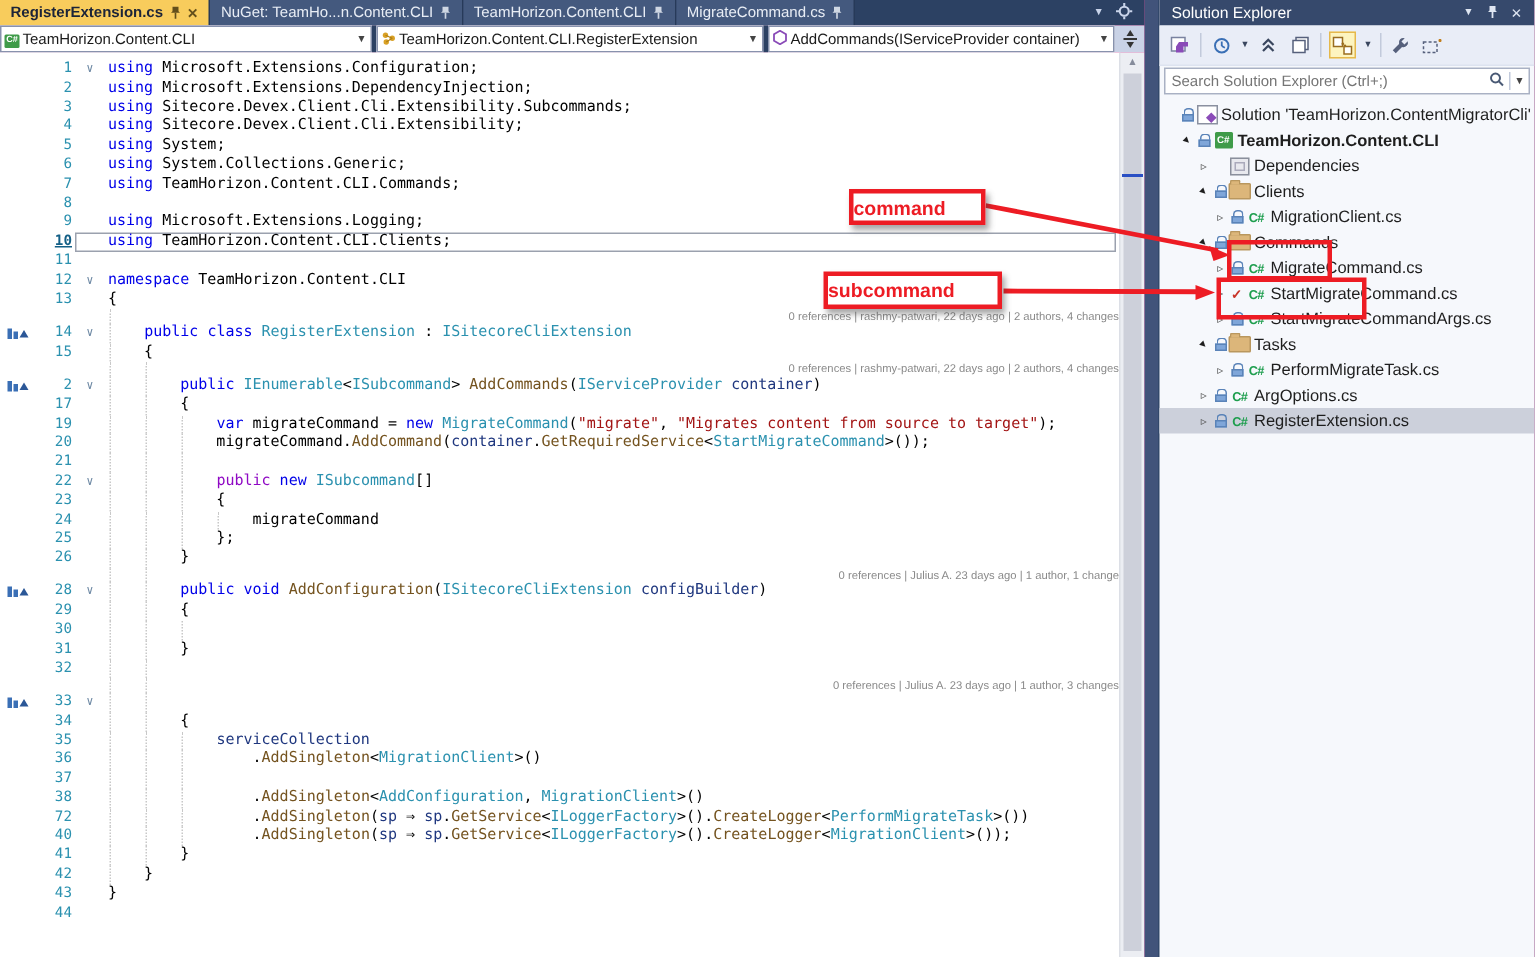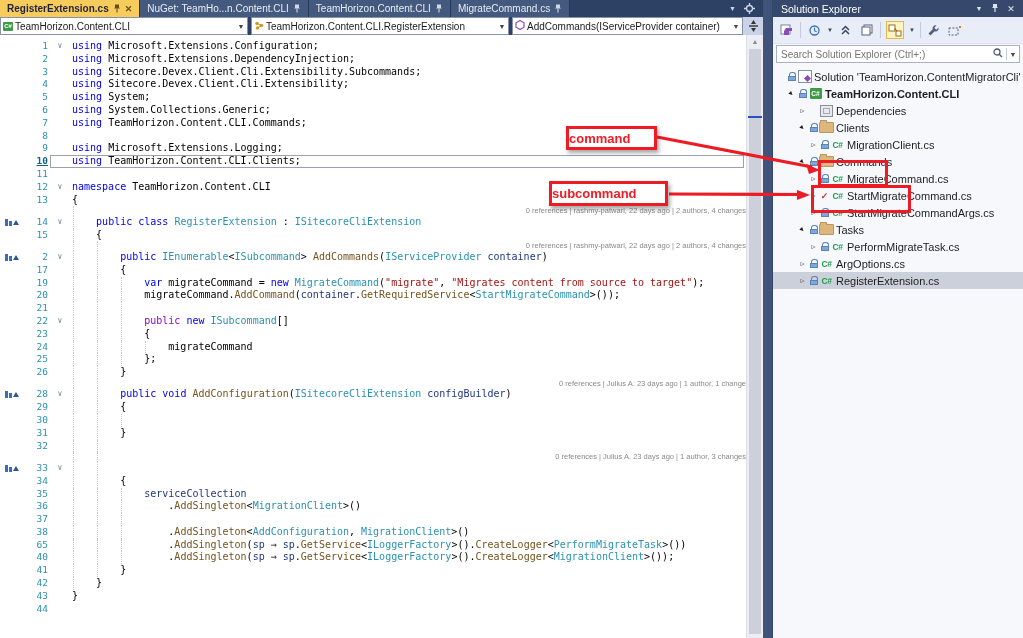--- a/index.html
+++ b/index.html
@@ -482,21 +482,21 @@
         <span class="mi"></span>
         <span class="ln">38</span>
         <span class="fold"></span>
         <div class="guide" style="left: 73px;"></div>
         <div class="guide" style="left: 97.1px;"></div>
         <div class="guide" style="left: 121.2px;"></div>
         <pre class="codetext"><span class="tp">                .</span><span class="tm">AddSingleton</span><span class="tp">&lt;</span><span class="tt">AddConfiguration</span><span class="tp">, </span><span class="tt">MigrationClient</span><span class="tp">&gt;()</span></pre>
       </div>
       <div class="coderow">
         <span class="mi"></span>
-        <span class="ln">65</span>
+        <span class="ln">72</span>
         <span class="fold"></span>
         <div class="guide" style="left: 73px;"></div>
         <div class="guide" style="left: 97.1px;"></div>
         <div class="guide" style="left: 121.2px;"></div>
         <pre class="codetext"><span class="tp">                .</span><span class="tm">AddSingleton</span><span class="tp">(</span><span class="tr">sp</span><span class="tp"> ⇒ </span><span class="tr">sp</span><span class="tp">.</span><span class="tm">GetService</span><span class="tp">&lt;</span><span class="tt">ILoggerFactory</span><span class="tp">&gt;().</span><span class="tm">CreateLogger</span><span class="tp">&lt;</span><span class="tt">PerformMigrateTask</span><span class="tp">&gt;())</span></pre>
       </div>
       <div class="coderow">
         <span class="mi"></span>
         <span class="ln">40</span>
         <span class="fold"></span>

